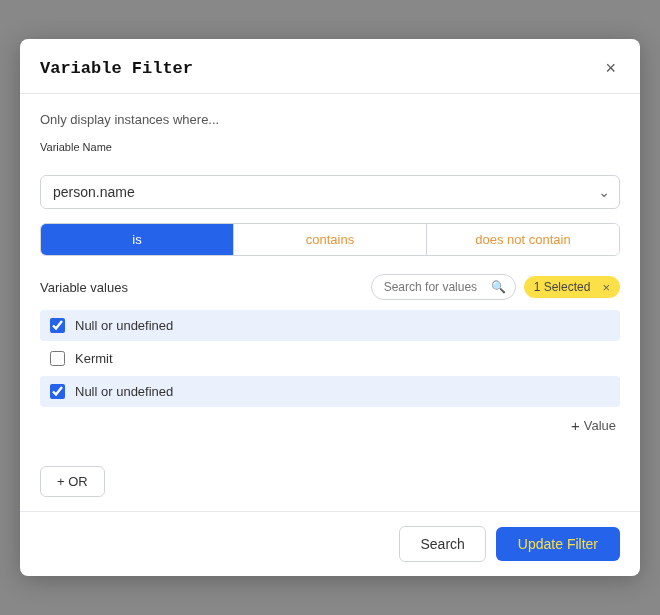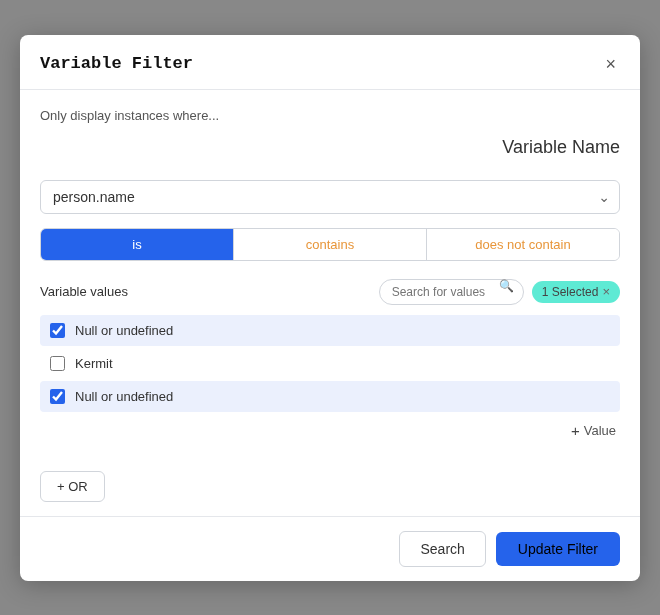--- a/index.html
+++ b/index.html
@@ -52,25 +52,24 @@
     }
     .modal-body {
       padding: 18px 20px 10px 20px;
     }
     .subtitle {
       font-size: 13px;
       color: #555;
       margin-bottom: 14px;
     }
     .field-label {
-      font-size: 18px;
+      font-size: 11px;
       font-weight: 500;
       color: #333;
       margin-bottom: 22px;
-      text-align: right;
     }
     .select-wrapper {
       position: relative;
       margin-bottom: 14px;
     }
     .select-box {
       width: 100%;
       padding: 8px 36px 8px 12px;
       border: 1px solid #d1d5db;
       border-radius: 6px;
@@ -130,42 +129,42 @@
       color: #333;
     }
     .values-controls {
       display: flex;
       align-items: center;
       gap: 8px;
     }
     .search-box {
       position: relative;
       display: flex;
-      align-items: flex-start;
+      align-items: center;
     }
     .search-input {
       border: 1px solid #d1d5db;
       border-radius: 20px;
       padding: 5px 28px 5px 12px;
       font-size: 12px;
       color: #999;
       background: #fff;
       width: 145px;
     }
     .search-icon {
       position: absolute;
       right: 9px;
       color: #999;
       font-size: 12px;
     }
     .selected-badge {
       display: flex;
       align-items: center;
-      gap: 4px;
-      background: #5eead4;
+      gap: 12px;
+      background: #fde047;
       border-radius: 20px;
       padding: 4px 10px;
       font-size: 12px;
       color: #444;
       cursor: pointer;
     }
     .selected-badge .x-btn {
       font-size: 13px;
       color: #666;
       cursor: pointer;
@@ -241,21 +240,21 @@
       font-size: 14px;
       color: #333;
       cursor: pointer;
     }
     .update-btn {
       background: #2563eb;
       border: none;
       border-radius: 6px;
       padding: 9px 22px;
       font-size: 14px;
-      color: #000000;
+      color: #fde047;
       cursor: pointer;
       font-weight: 500;
     }
   </style>
 </head>
 <body>
 
 <div class="modal-overlay">
   <div class="modal">
 

